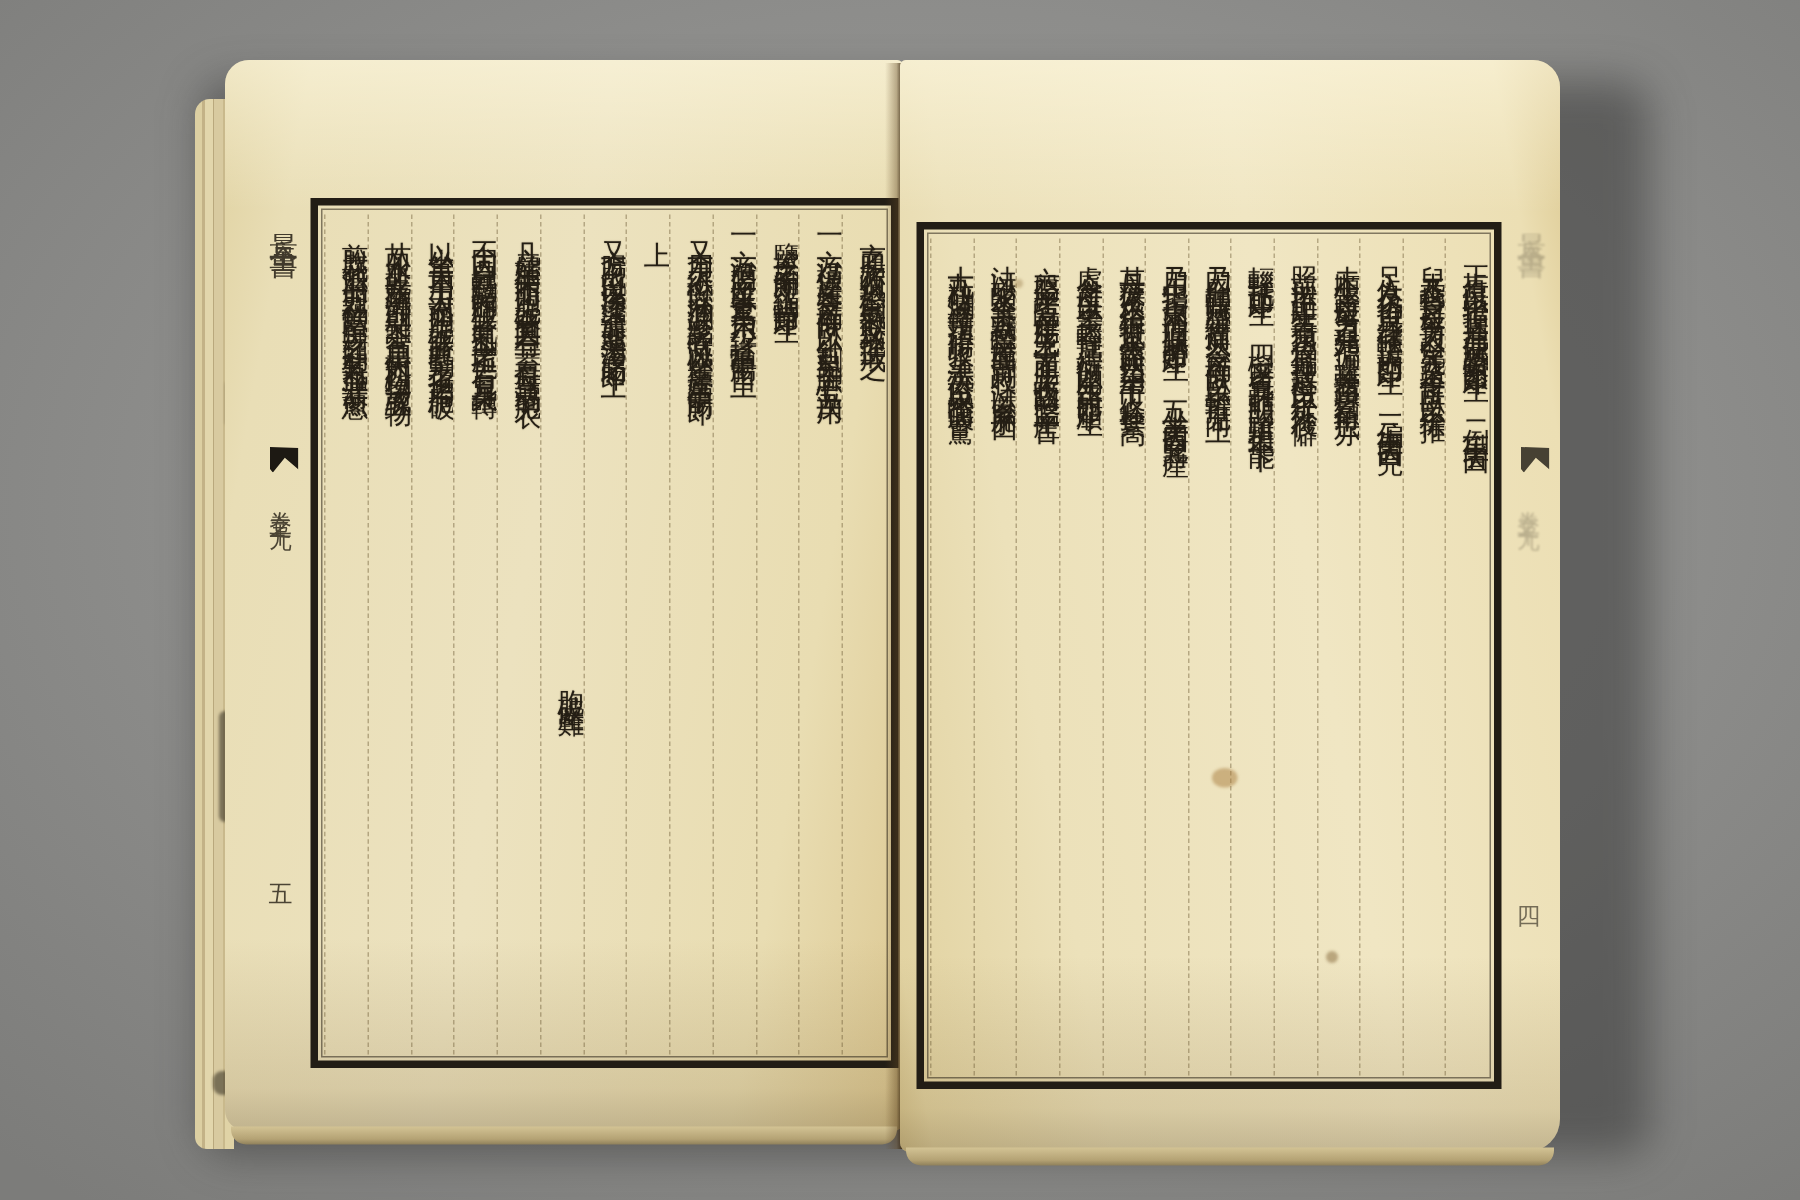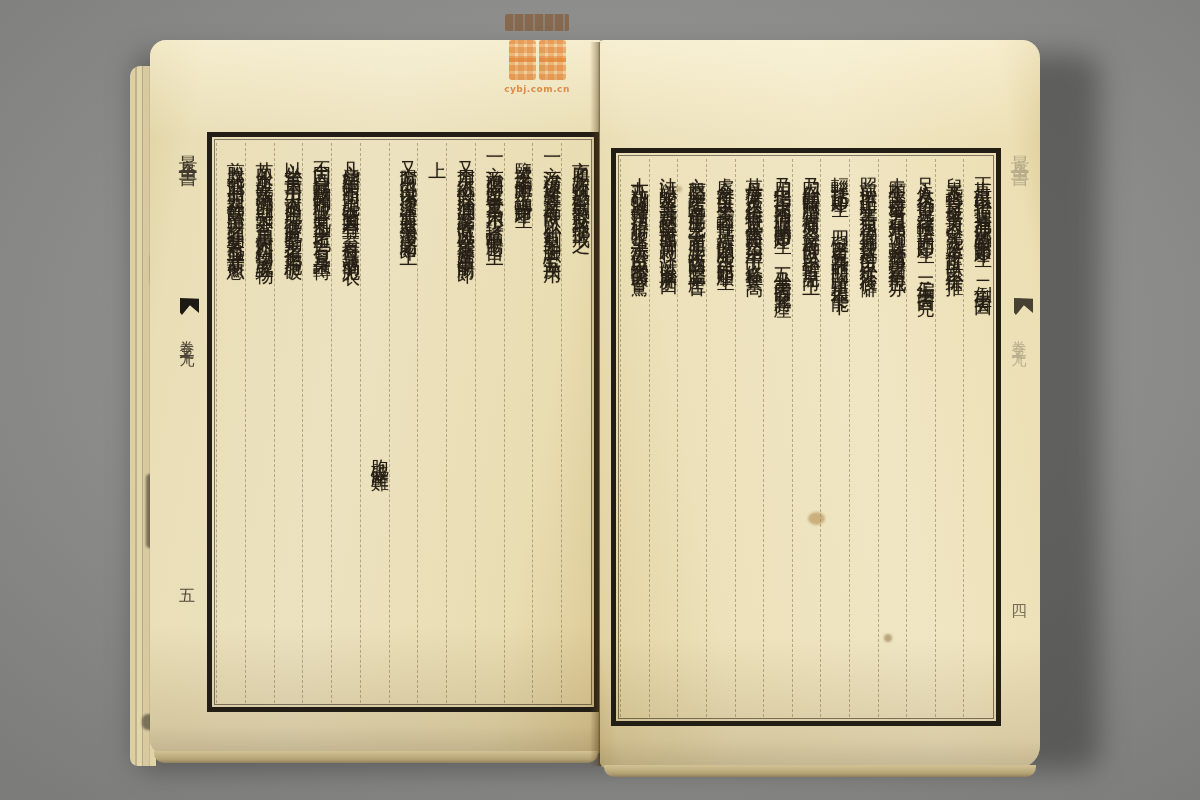--- a/index.html
+++ b/index.html
@@ -164,25 +164,17 @@
       <div class="spine spine-right">
         <div class="spine-text spine-title">景岳全書</div>
         <div class="fishtail"></div>
         <div class="spine-text spine-volume">卷之三十九</div>
         <div class="spine-text spine-pagenum">四</div>
       </div>
       <div class="page-bottom-edge"></div>
     </div>
   </div>
 
-  <div class="watermark">
-    <div class="wm-strip"></div>
-    <div class="wm-seal">
-        <i></i>
-        <i></i>
-      </div>
-    <div class="wm-url">cybj.com.cn</div>
-  </div>
 
   <div class="stain stain-1"></div>
   <div class="stain stain-2"></div>
   <div class="stain stain-3"></div>
 </div>
 
 </body></html>

